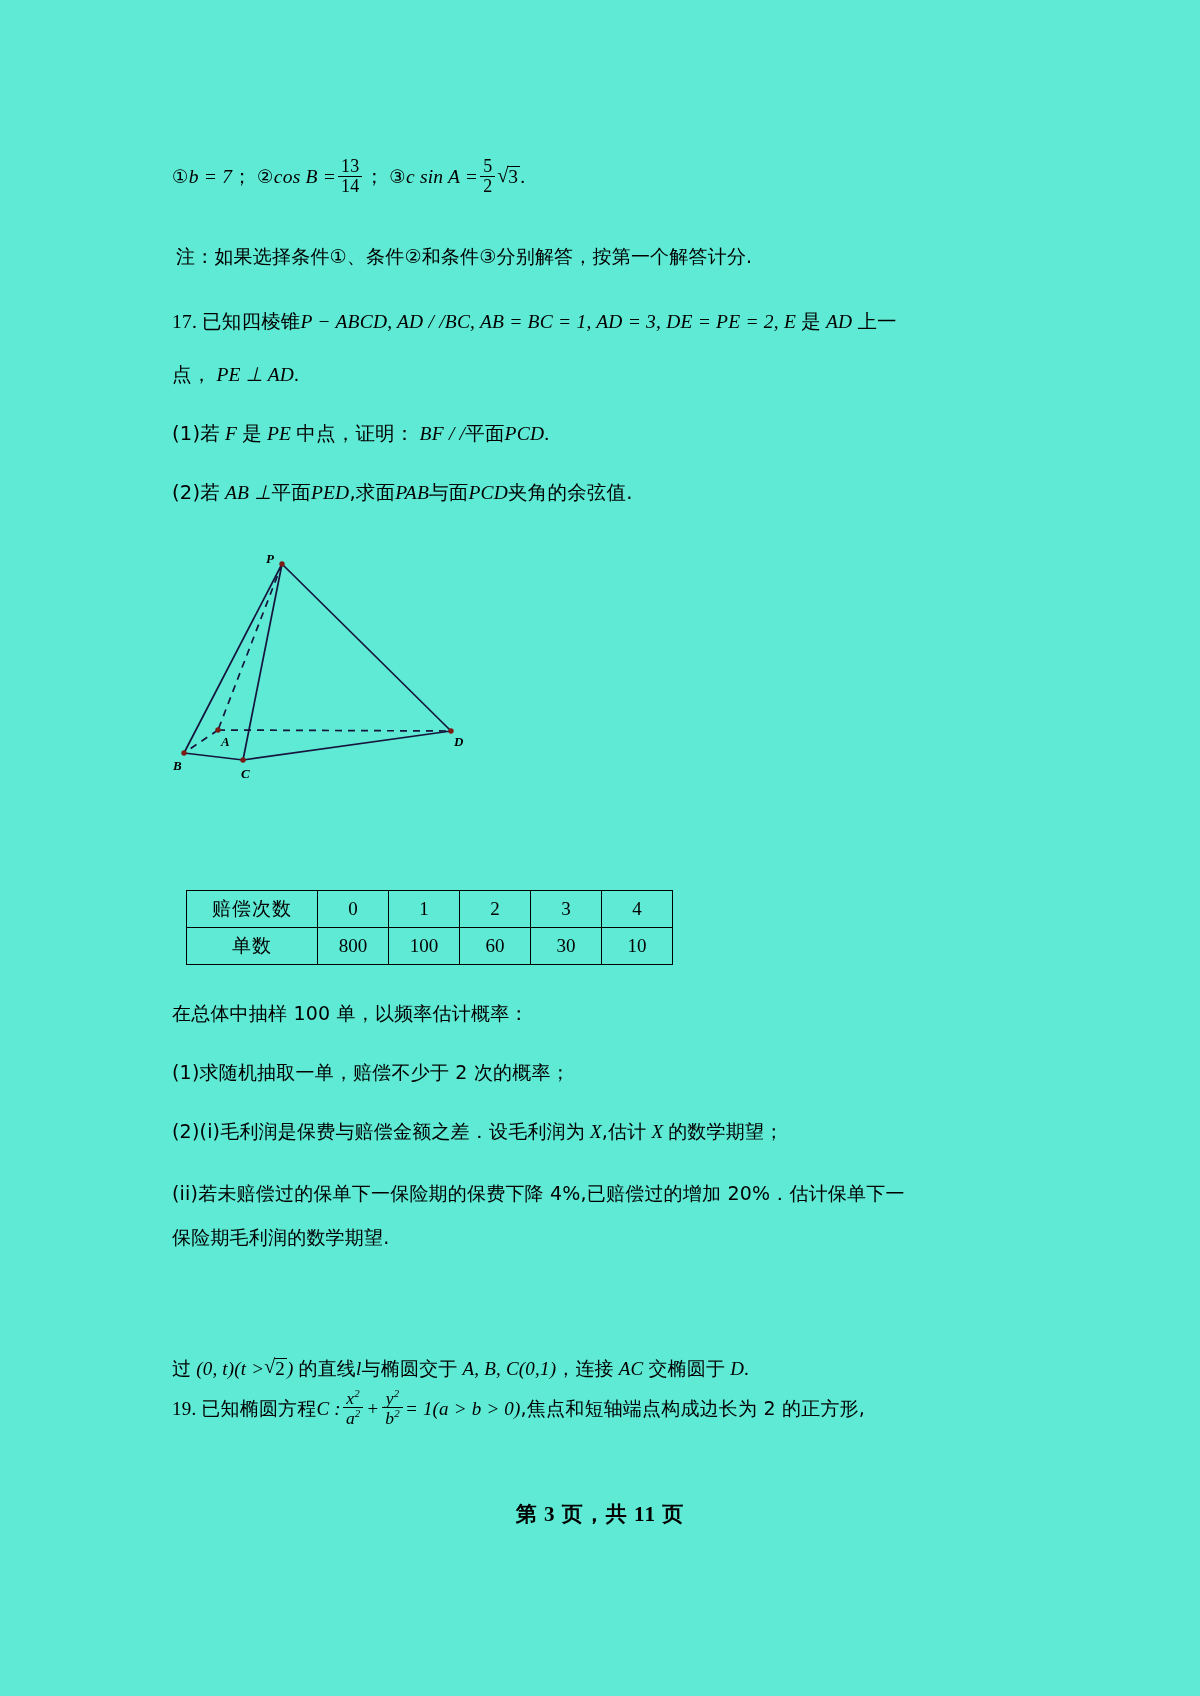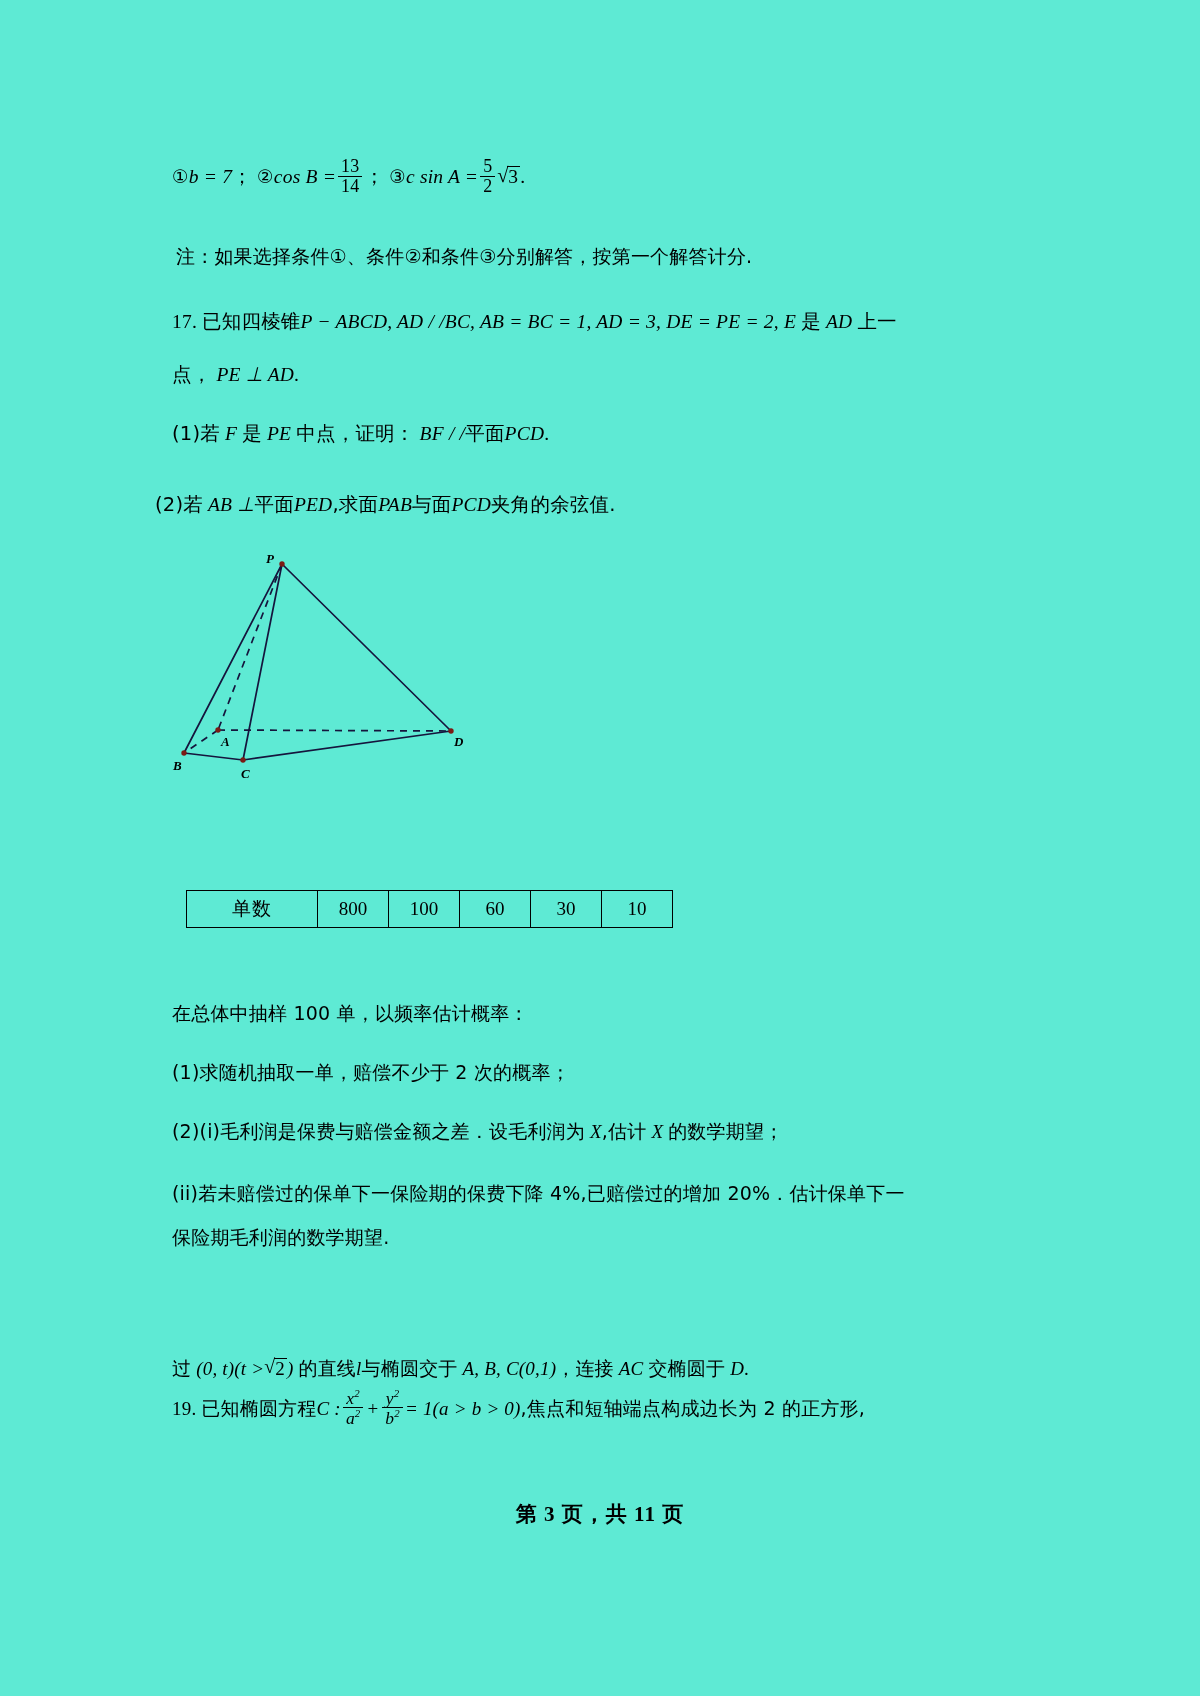--- a/index.html
+++ b/index.html
@@ -144,21 +144,21 @@
 
   <div class="line" style="position:absolute; left:172px; top:424px;">
     <span class="cjk">(1)若</span>
     <span class="mi">F</span>
     <span class="cjk">是</span>
     <span class="mi">PE</span>
     <span class="cjk">中点，证明：</span>
     <span class="mi">BF / /</span><span class="cjk">平面</span><span class="mi">PCD</span><span class="mn">.</span>
   </div>
 
-  <div class="line" style="position:absolute; left:155px; top:483px;margin-top:12px;">
+  <div class="line" style="position:absolute; left:172px; top:483px;">
     <span class="cjk">(2)若</span>
     <span class="mi">AB ⊥</span><span class="cjk">平面</span><span class="mi">PED</span><span class="cjk">,求面</span><span class="mi">PAB</span><span class="cjk">与面</span><span class="mi">PCD</span><span class="cjk">夹角的余弦值.</span>
   </div>
 
   <div class="figure-wrap">
     <svg width="340" height="240" viewBox="0 0 340 240" xmlns="http://www.w3.org/2000/svg">
 
       <g stroke="#15153d" stroke-width="1.7" fill="none" stroke-linecap="round">
 
         <line x1="112" y1="16" x2="14" y2="205"></line>
@@ -195,20 +195,28 @@
         <text x="3" y="222">B</text>
         <text x="71" y="230">C</text>
         <text x="284" y="198">D</text>
       </g>
     </svg>
   </div>
 
 
   <table class="stat-table" style="position:absolute; left:186px; top:890px;">
     <tbody>
+      <tr>
+        <td class="hdr">赔偿次数</td>
+        <td class="val">0</td>
+        <td class="val">1</td>
+        <td class="val">2</td>
+        <td class="val">3</td>
+        <td class="val">4</td>
+      </tr>
       <tr>
         <td class="hdr">单数</td>
         <td class="val">800</td>
         <td class="val">100</td>
         <td class="val">60</td>
         <td class="val">30</td>
         <td class="val">10</td>
       </tr>
     </tbody>
   </table>

